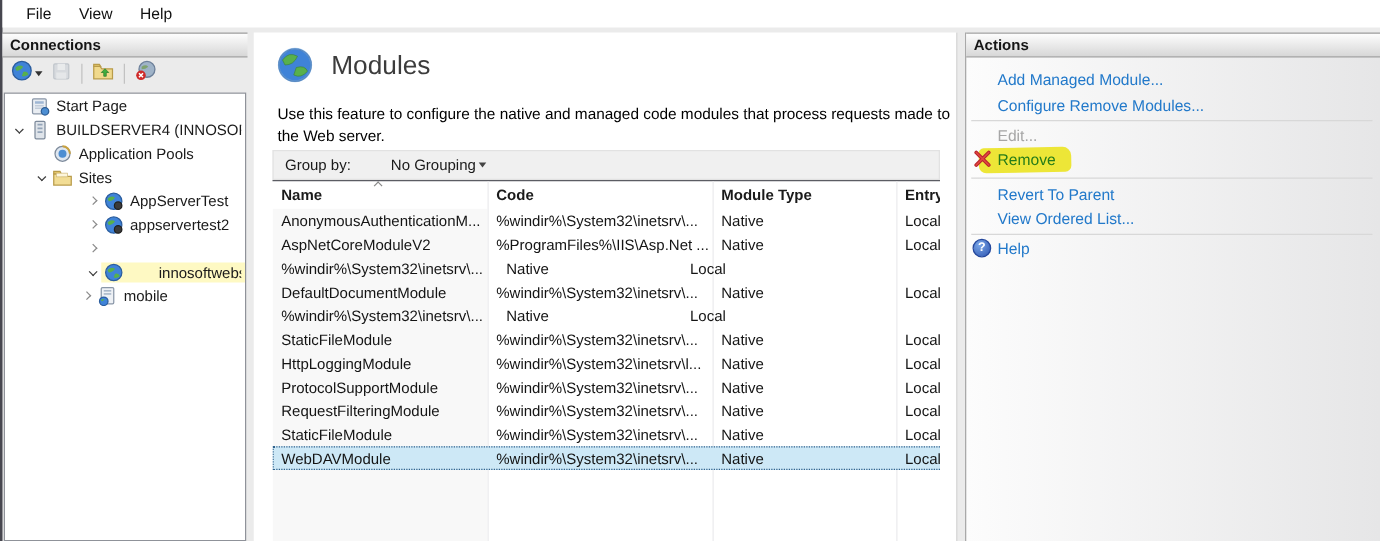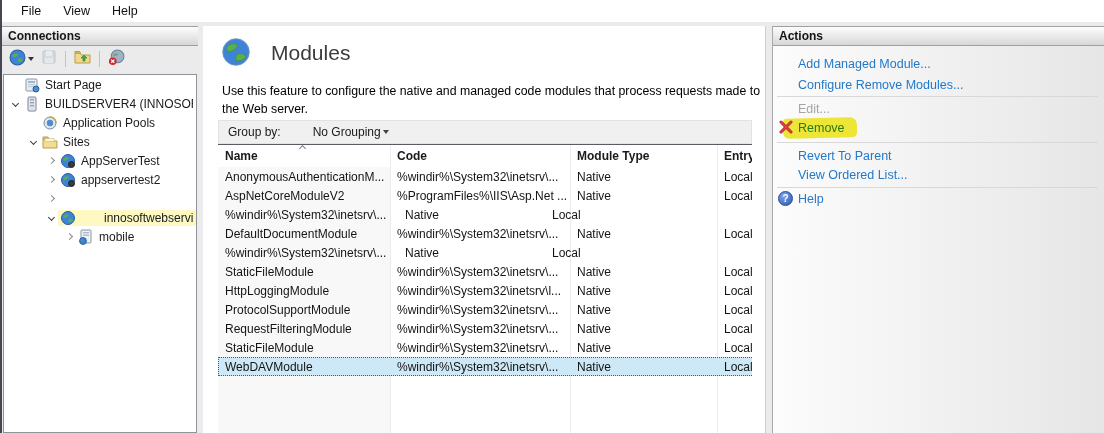--- a/index.html
+++ b/index.html
@@ -19,33 +19,33 @@
   
   .connections { position:absolute; left:2px; top:26px; width:196px; bottom:0; }
   .conn-toolbar { height:26px; display:flex; align-items:center; padding-left:5px; gap:3px; }
   .tb-btn { display:flex; align-items:center; justify-content:center; padding:2px; border-radius:2px; }
   .tb-btn.disabled { opacity:.45; }
   .tb-sep { width:1px; height:16px; background:#c2c2c2; margin:0 3px; }
   .dd-arrow { width:0; height:0; border-left:3px solid transparent; border-right:3px solid transparent; border-top:4px solid #333; margin-left:2px; }
 
   .tree-box { position:absolute; left:1px; right:1px; top:48px; bottom:0; background:#ffffff; border:1px solid #8f9299; overflow:hidden; }
   .tree-row { height:19px; display:flex; align-items:center; white-space:nowrap; font-size:12px; }
-  .lvl0 { padding-left:5px; } .lvl1 { padding-left:23px; } .lvl2 { padding-left:41px; } .lvl3 { padding-left:59px; }
+  .lvl0 { padding-left:5px; } .lvl1 { padding-left:23px; } .lvl2 { padding-left:64px; } .lvl3 { padding-left:59px; }
   .chev-slot { width:13px; display:flex; align-items:center; justify-content:center; flex:0 0 13px; }
   .chev { width:5px; height:5px; border-right:1.5px solid #8a8a8a; border-bottom:1.5px solid #8a8a8a; transform:rotate(-45deg); }
   .chev.open { transform:rotate(45deg); border-color:#3d3d3d; }
   .tree-content { display:flex; align-items:center; gap:5px; padding:0 3px 0 2px; flex:1; min-width:0; overflow:hidden; }
   .tree-content.selected { background:#fef9c3;gap:28px; }
   .tree-label { overflow:hidden; white-space:nowrap; }
   .ticon { flex:0 0 16px; width:16px; height:16px; }
 
   
   .main { position:absolute; left:203px; top:26px; width:563px; bottom:0; background:#ffffff; border-right:1px solid #cfcfcf; }
   .feature-icon { position:absolute; left:18px; top:11px; width:30px; height:30px; }
-  .feature-title { position:absolute; left:68px; top:15px; font-size:21px; color:#3c3c3c; }
+  .feature-title { position:absolute; left:62px; top:15px; font-size:21px; color:#3c3c3c; }
   .feature-desc { position:absolute; left:19px; top:57px; width:540px; font-size:12.3px; line-height:1.45; color:#000; }
 
   .groupbar { position:absolute; left:15px; top:94px; width:534px; height:24px; background:#f0f0f0; border:1px solid #e2e2e2; display:flex; align-items:center; font-size:12px; }
   .groupbar-label { padding-left:9px; color:#1a1a1a; }
   .group-dd { display:flex; align-items:center; margin-left:12px; width:118px; justify-content:center; padding:2px 6px 2px 4px; }
   .group-dd .dd-arrow { border-top-color:#444; }
 
   .table-wrap { position:absolute; left:15px; top:118px; width:534px; bottom:0; border-top:1px solid #5b5c63; overflow:hidden; background:#fff; }
   .grid { position:relative; width:620px; height:100%; }
   .col-line { position:absolute; top:0; bottom:0; width:1px; background:#ececee; z-index:1; }

